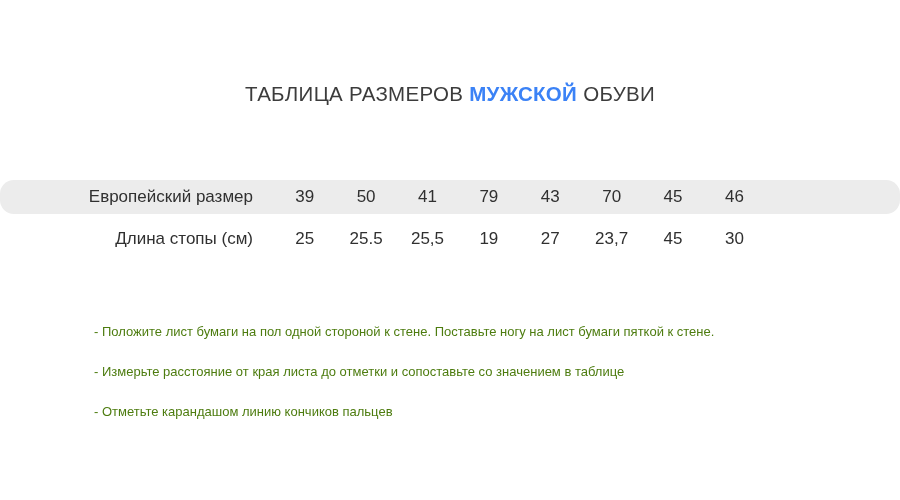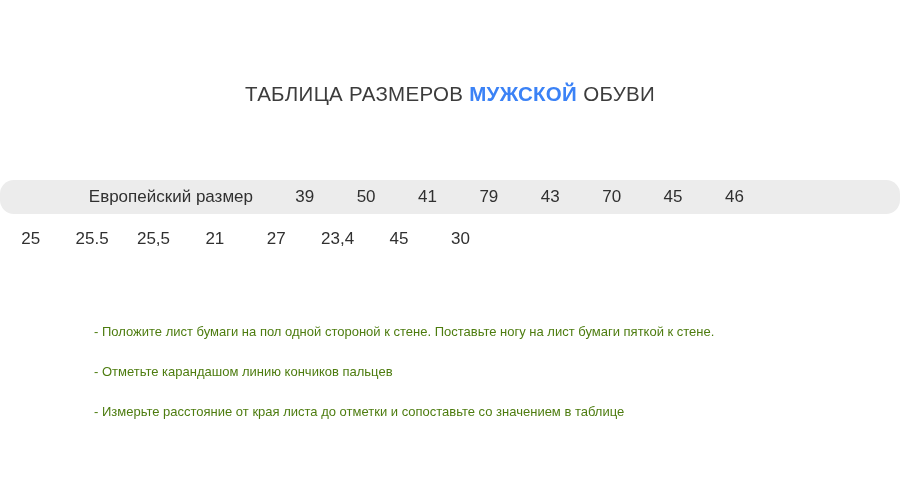--- a/index.html
+++ b/index.html
@@ -88,30 +88,31 @@
       <div class="cell-value">39</div>
       <div class="cell-value">50</div>
       <div class="cell-value">41</div>
       <div class="cell-value">79</div>
       <div class="cell-value">43</div>
       <div class="cell-value">70</div>
       <div class="cell-value">45</div>
       <div class="cell-value">46</div>
     </div>
     <div class="size-row plain">
+      <div class="cell-label">Длина стопы (см)</div>
       <div class="cell-value">25</div>
       <div class="cell-value">25.5</div>
       <div class="cell-value">25,5</div>
-      <div class="cell-value">21</div>
+      <div class="cell-value">19</div>
       <div class="cell-value">27</div>
-      <div class="cell-value">23,4</div>
+      <div class="cell-value">23,7</div>
       <div class="cell-value">45</div>
       <div class="cell-value">30</div>
     </div>
   </div>
 
   <div class="instructions">
     <div class="instruction-item">- Положите лист бумаги на пол одной стороной к стене. Поставьте ногу на лист бумаги пяткой к стене.</div>
+    <div class="instruction-item">- Измерьте расстояние от края листа до отметки и сопоставьте со значением в таблице</div>
     <div class="instruction-item">- Отметьте карандашом линию кончиков пальцев</div>
-    <div class="instruction-item">- Измерьте расстояние от края листа до отметки и сопоставьте со значением в таблице</div>
   </div>
 
 </div>
 
 </body></html>

